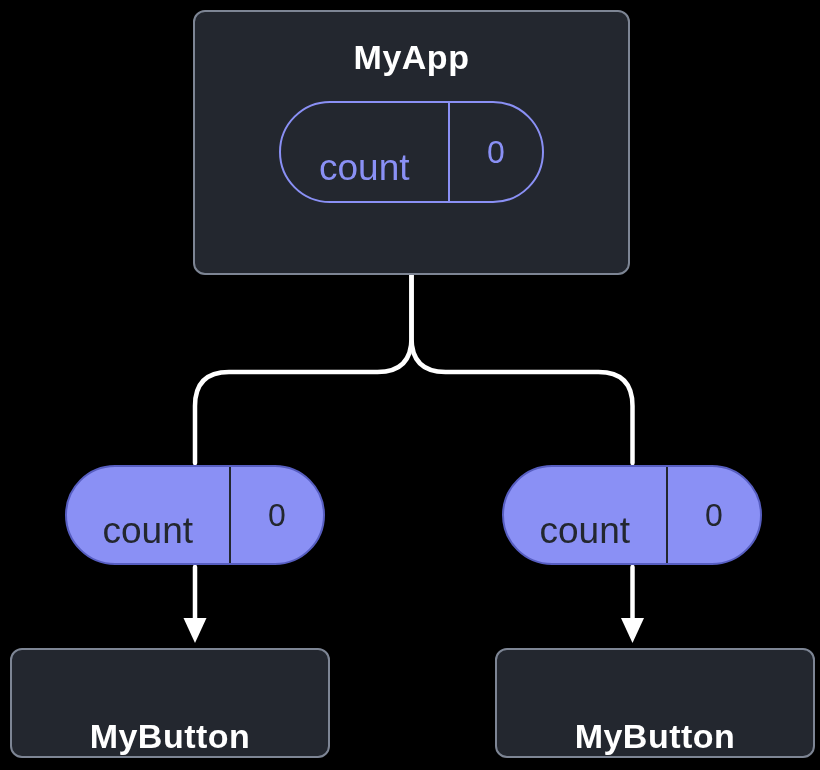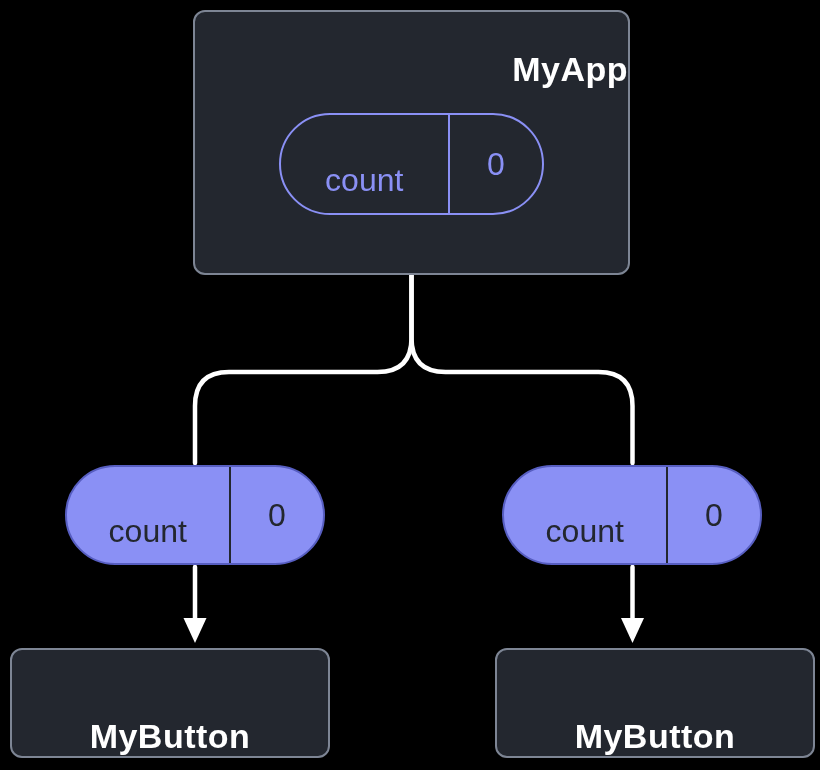--- a/index.html
+++ b/index.html
@@ -29,30 +29,30 @@
     color:#ffffff;
   }
   .node-parent{left:193px;top:10px;width:437px;height:265px;}
   .node-title{
     text-align:center;
     font-size:34px;
     font-weight:700;
     letter-spacing:.5px;
     color:#ffffff;
   }
-  .node-parent .node-title{margin-top:38px;text-align:right;}
+  .node-parent .node-title{margin-top:26px;}
   .pill{
     display:flex;align-items:stretch;
     box-sizing:border-box;
     border-radius:60px;
     overflow:hidden;
   }
   .pill-key{
     flex:1;display:flex;align-items:center;justify-content:center;
-    font-size:32px;
+    font-size:37px;
     margin-top:32px;
   }
   .pill-val{
     width:92px;display:flex;align-items:center;justify-content:center;
     font-size:32px;
   }
   .pill-divider{width:2.5px;}
   
   .pill-state{
     width:265px;height:102px;

